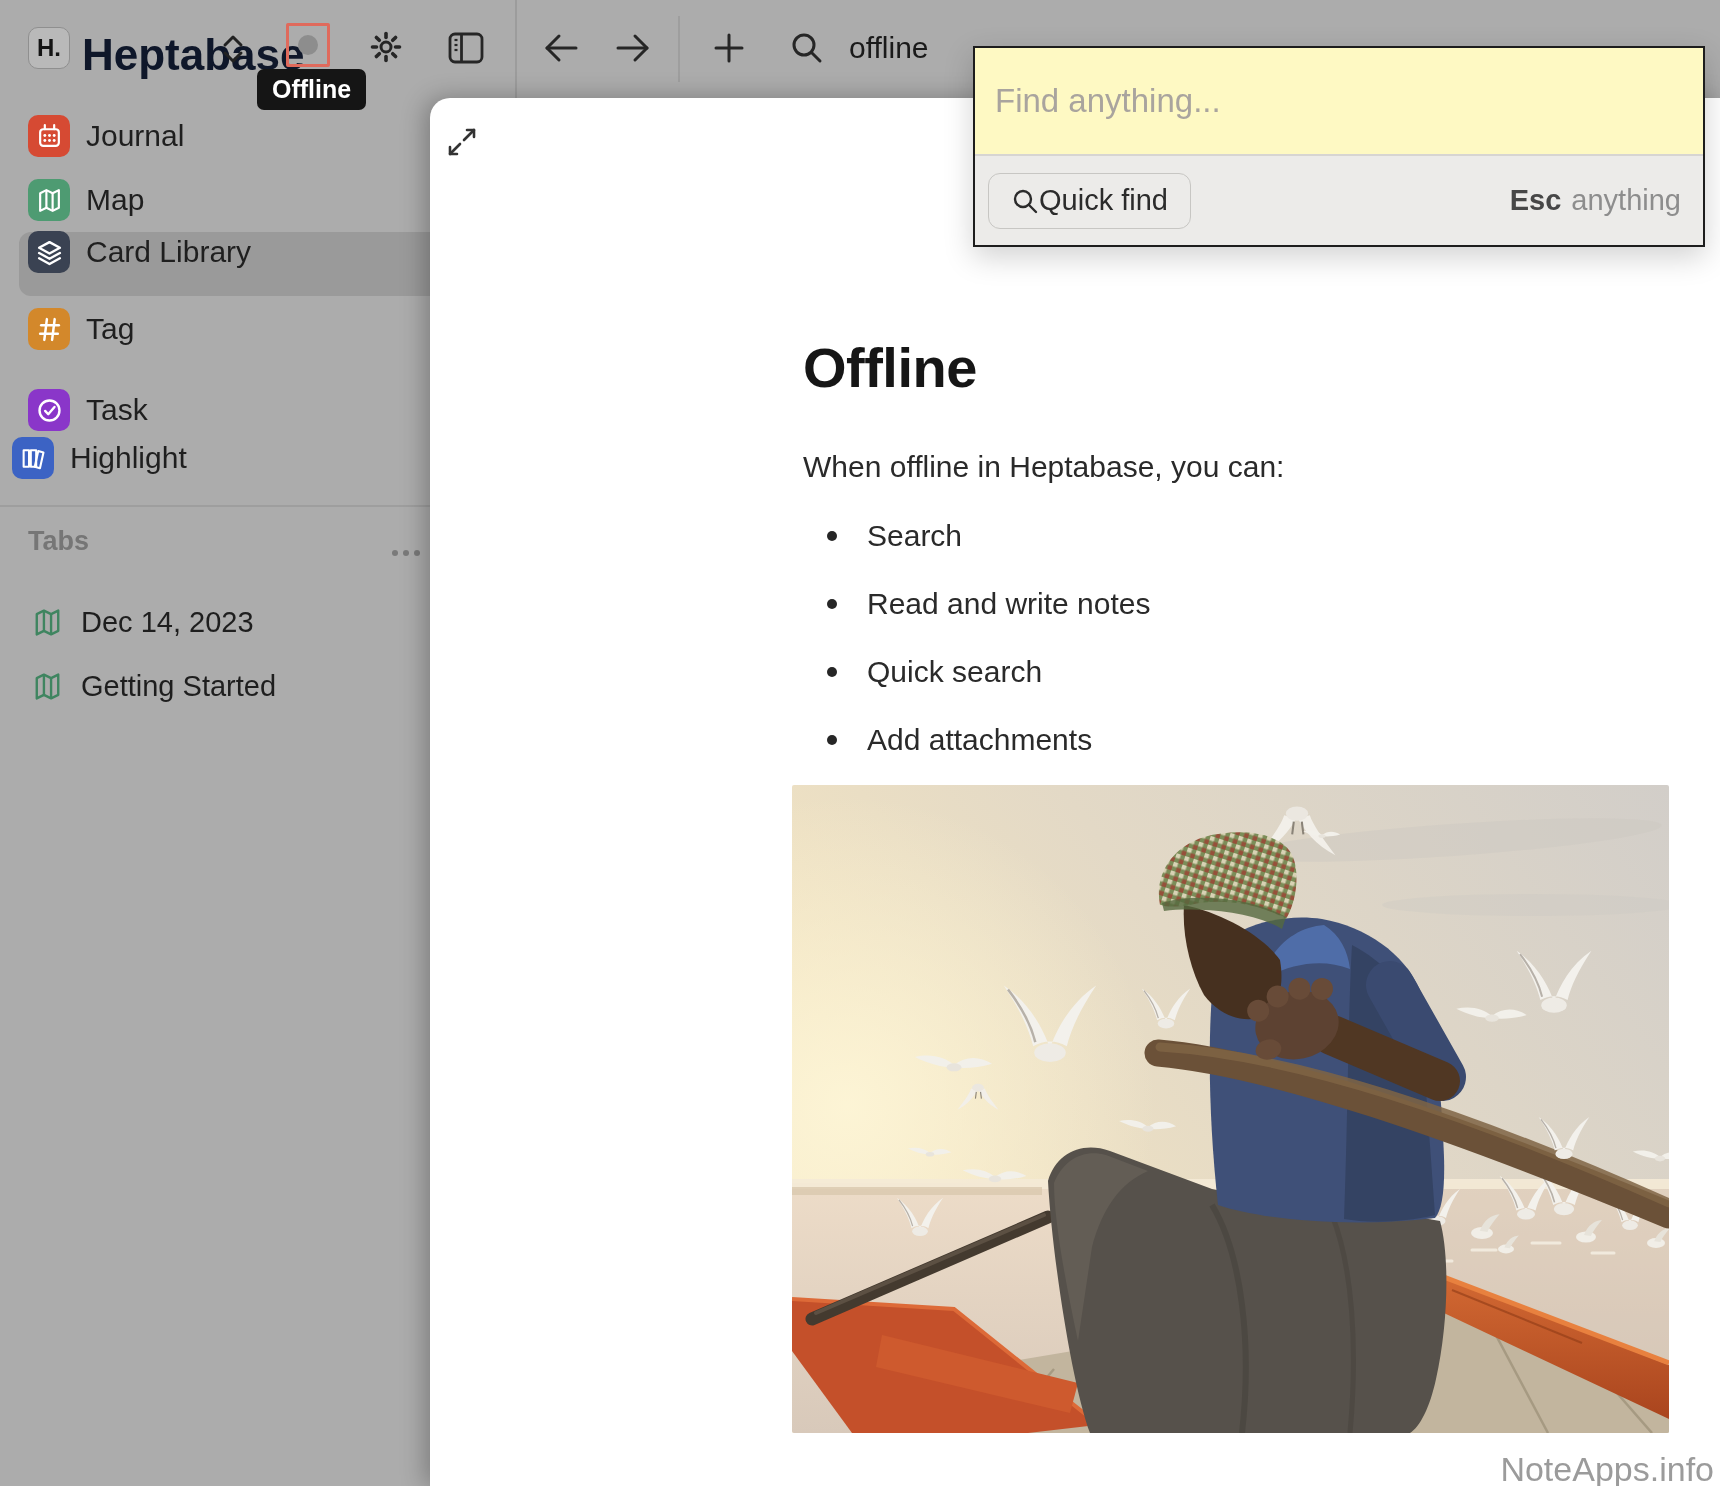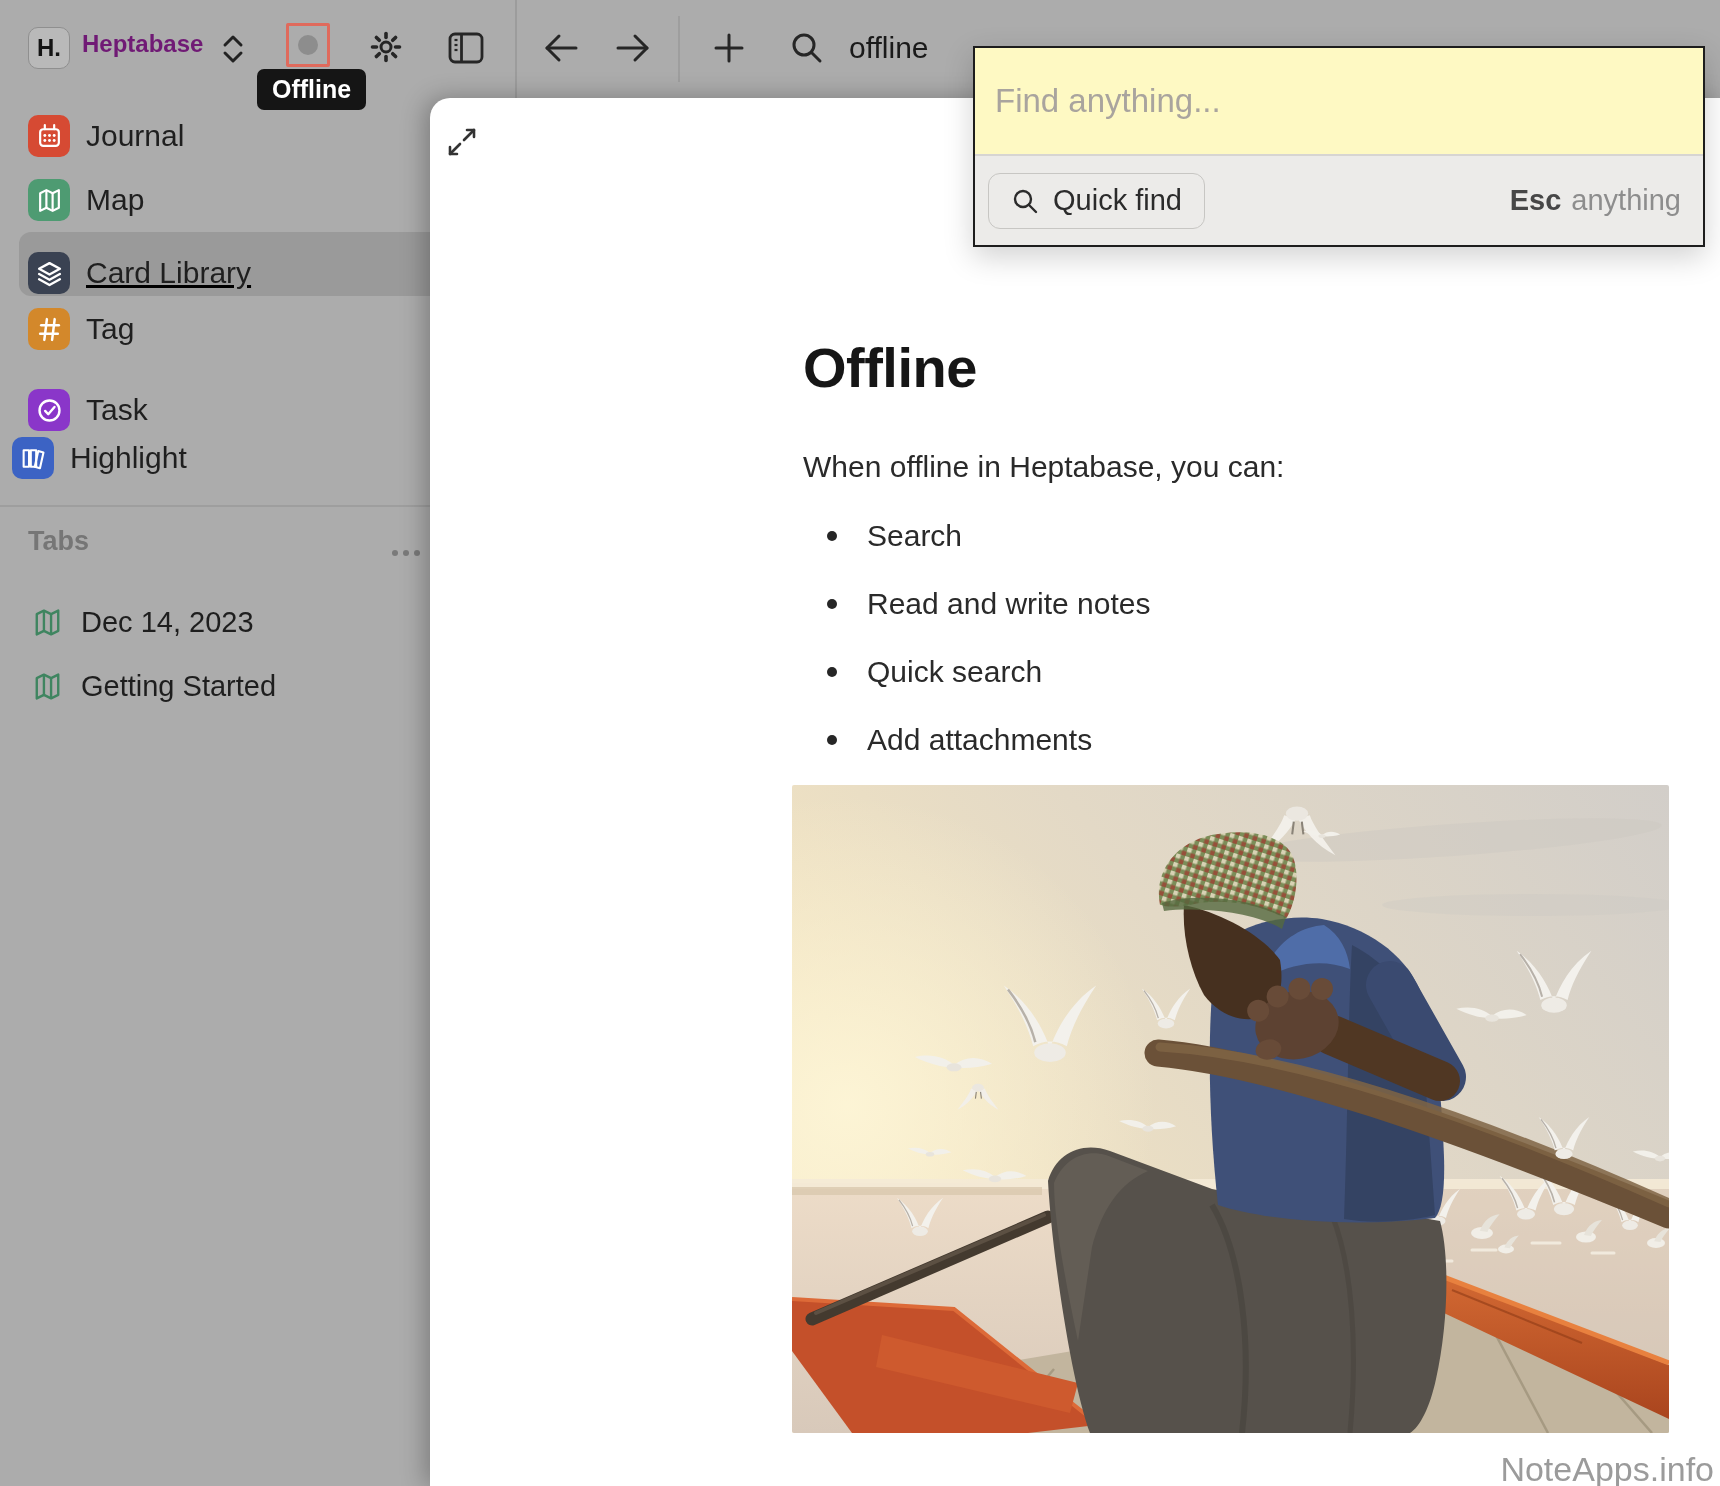--- a/index.html
+++ b/index.html
@@ -3,21 +3,21 @@
 <meta charset="utf-8">
 <style>
   html,body{margin:0;padding:0;}
   .stage{position:relative;width:1720px;height:1486px;background:#acacac;overflow:hidden;
          font-family:"Liberation Sans","DejaVu Sans",sans-serif;-webkit-font-smoothing:antialiased;}
   
   .topbar{position:absolute;left:0;top:0;width:1720px;height:98px;}
   .logo-chip{position:absolute;left:28px;top:27px;width:42px;height:42px;border:1.5px solid #8f8f8f;
              border-radius:10px;background:#b9b9b9;display:flex;align-items:center;justify-content:center;
              font-size:24px;font-weight:700;color:#141414;box-sizing:border-box;}
-  .ws-name{position:absolute;left:82px;top:30px;font-size:24px;font-weight:600;color:#701a75;}
+  .ws-name{position:absolute;left:82px;top:30px;font-size:44px;font-weight:600;color:#0f172a;}
   .icon-btn{position:absolute;display:flex;align-items:center;justify-content:center;cursor:default;}
   .offline-box{position:absolute;left:286px;top:23px;width:44px;height:44px;border:3px solid #e06a5c;
                border-radius:2px;box-sizing:border-box;display:flex;align-items:center;justify-content:center;}
   .offline-dot{width:20px;height:20px;border-radius:50%;background:#8d8d8d;}
   .tooltip{position:absolute;left:257px;top:69px;height:41px;padding:0 15px;background:#151515;color:#ffffff;
            font-size:25px;font-weight:700;border-radius:7px;display:flex;align-items:center;z-index:60;}
   .vdiv-a{position:absolute;left:515px;top:0;width:2px;height:98px;background:#9c9c9c;}
   .vdiv-b{position:absolute;left:678px;top:16px;width:2px;height:66px;background:#9e9e9e;}
   .topbar-search{position:absolute;left:789px;top:24px;height:48px;display:flex;align-items:center;gap:24px;}
   .topbar-search span{font-size:30px;color:#1a1a1a;}
@@ -54,21 +54,21 @@
   
   .quickfind{position:absolute;left:973px;top:46px;width:732px;height:201px;background:#fef9c3;
              border:2.5px solid #1d1d1d;box-sizing:border-box;z-index:50;box-shadow:0 10px 28px rgba(0,0,0,0.18);}
   .qf-input{position:absolute;left:0;top:0;width:100%;height:106px;border:none;outline:none;background:transparent;
             font-family:"Liberation Sans","DejaVu Sans",sans-serif;font-size:33px;color:#333333;padding:0 0 0 20px;
             box-sizing:border-box;}
   .qf-input::placeholder{color:#a9a49e;}
   .qf-sep{position:absolute;left:0;top:106px;width:100%;height:2px;background:#d7d5d2;}
   .qf-footer{position:absolute;left:0;top:108px;right:0;bottom:0;background:#ecebe9;display:flex;
              align-items:center;padding:0 22px 0 13px;box-sizing:border-box;}
-  .qf-button{display:flex;align-items:center;gap:14px;height:56px;padding:0 22px;border:1.5px solid #c7c6c3;
+  .qf-button{display:flex;align-items:center;gap:0;height:56px;padding:0 22px;border:1.5px solid #c7c6c3;
              border-radius:12px;font-size:29px;color:#2b2b2b;background:transparent;
              font-family:"Liberation Sans","DejaVu Sans",sans-serif;}
   .qf-esc{margin-left:auto;font-size:29px;color:#8d8d8d;}
   .qf-esc b{color:#474747;font-weight:700;margin-right:10px;}
   svg{display:block;}
 </style>
 </head>
 <body>
 
 <div class="stage">
@@ -178,21 +178,21 @@
       <span class="side-icon c-map">
         <svg width="27" height="27" viewBox="-13 -13 26 26" fill="none" stroke="#ffffff" stroke-width="2.1" stroke-linejoin="round">
           <path d="M-9,-7 L-3,-10 L3,-7 L9,-10 L9,7 L3,10 L-3,7 L-9,10 Z"></path>
           <line x1="-3" y1="-10" x2="-3" y2="7"></line>
             <line x1="3" y1="-7" x2="3" y2="10"></line>
         </svg>
       </span>
       <span class="side-label">Map</span>
     </div>
 
-    <div class="side-item" style="top:143px;text-decoration:underline;">
+    <div class="side-item" style="top:122px;">
       <span class="side-icon c-lib">
         <svg width="27" height="27" viewBox="-13 -13 26 26" fill="none" stroke="#ffffff" stroke-width="2.3" stroke-linejoin="round" stroke-linecap="round">
           <path d="M0,-10 L10,-4.5 L0,1 L-10,-4.5 Z"></path>
           <path d="M-10,0.5 L0,6 L10,0.5"></path>
           <path d="M-10,5.5 L0,11 L10,5.5"></path>
         </svg>
       </span>
       <span class="side-label">Card Library</span>
     </div>
 

